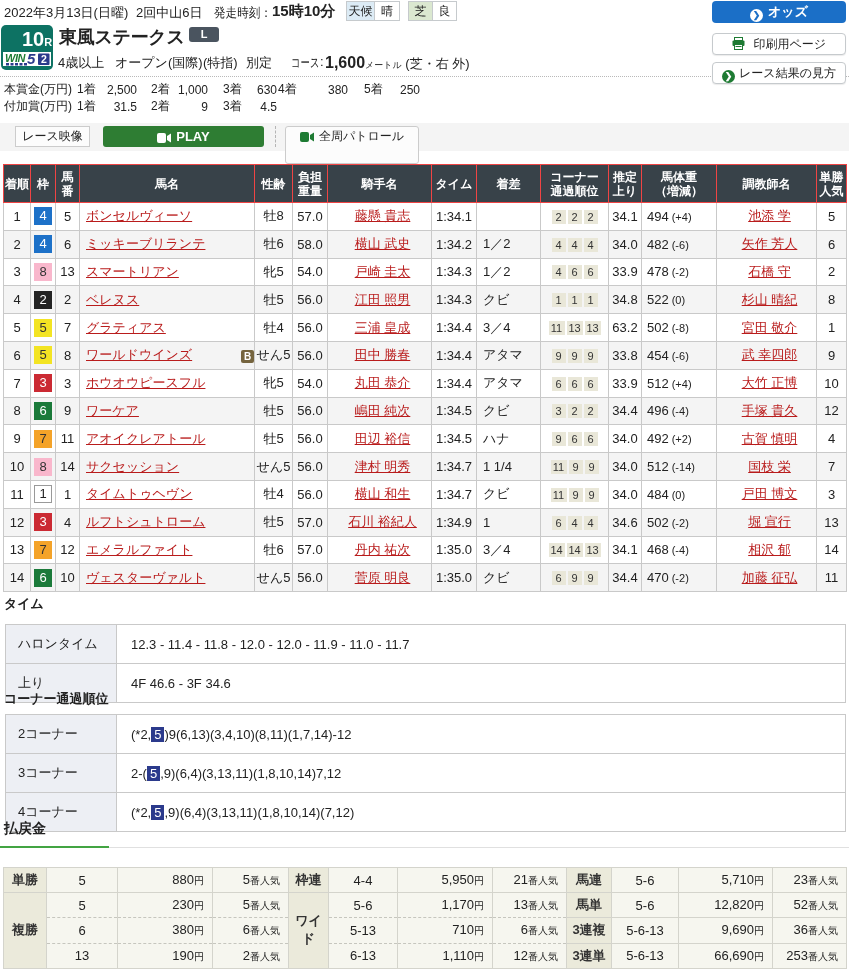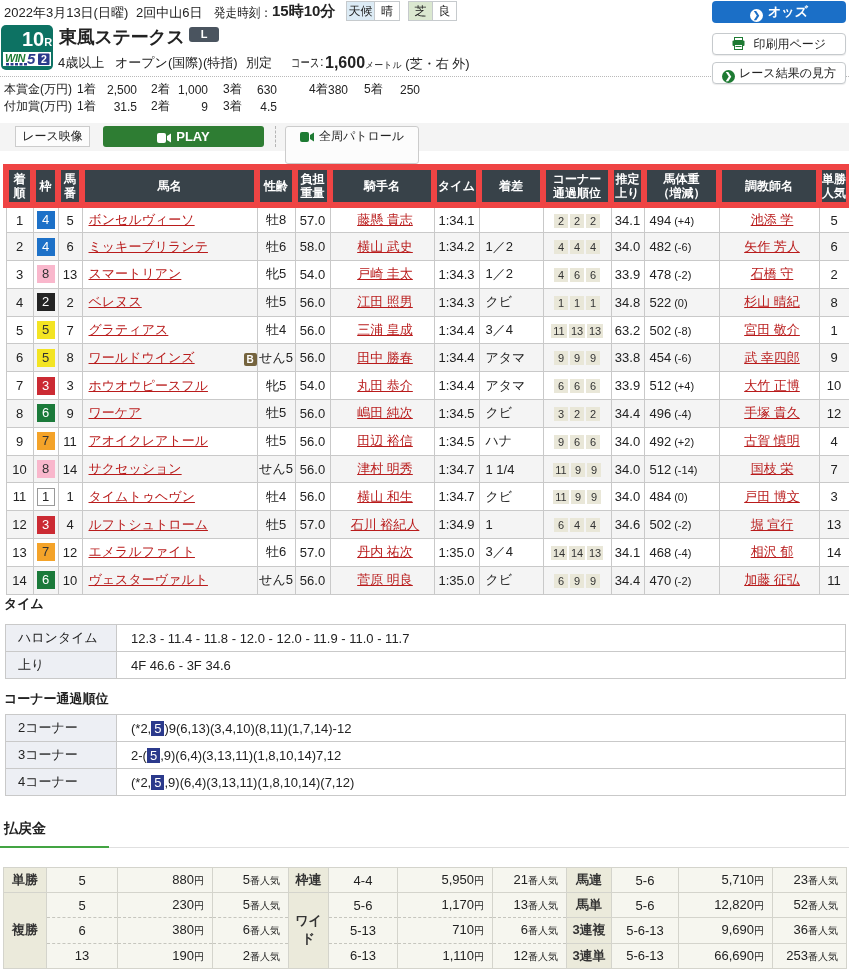--- a/index.html
+++ b/index.html
@@ -46,21 +46,21 @@
 
 .mv { position:absolute; top:123px; left:0; width:849px; height:28px; background:#f4f4f4; }
 .mv .lbl { position:absolute; left:15px; top:3px; width:75px; height:21px; line-height:19px; background:#fcfcfc; border:1px solid #ccc; text-align:center; font-size:12px; }
 .mv .play { position:absolute; left:103px; top:3px; width:161px; height:21px; line-height:21px; background:#2e7d33; border-radius:3px; color:#fff; text-align:center; font-size:13px; font-weight:bold; }
 .mv .vsep { position:absolute; left:275px; top:3px; height:21px; border-left:1px dashed #b5b5b5; }
 .mv .patrol { position:absolute; left:285px; top:3px; width:134px; height:38px; line-height:19px; background:#fcfcfc; border:1px solid #ccc; border-radius:3px; text-align:center; font-size:12px; }
 .cam { display:inline-block; vertical-align:-2px; margin-right:5px; }
 
 
 table.res { position:absolute; top:164px; left:3px; border-collapse:collapse; table-layout:fixed; width:843px; }
-table.res th { background:#384249; color:#fff; font-size:12px; font-weight:bold; border:6px solid #ef4444; padding:0; height:38px; line-height:14px; }
+table.res th { background:#384249; color:#fff; font-size:12px; font-weight:bold; border:1px solid #ef4444; padding:0; height:38px; line-height:14px; }
 table.res tr { height:27.8px; }
 table.res td { border:1px solid #c9c9c9; font-size:13px; padding:0; background:#fff; text-align:center; white-space:nowrap; overflow:hidden; }
 table.res tr:nth-child(odd) td { background:#f4f4f4; }
 table.res td.hn { text-align:left; padding-left:6px; }
 table.res td.jk { text-align:center; padding-left:6px; }
 table.res td.sa { text-align:left; padding-left:6px; }
 table.res td.wt2 { text-align:left; padding-left:5px; }
 table.res td small { font-size:11px; margin-left:3px; }
 .wk { display:inline-block; width:18px; height:18px; line-height:18px; text-align:center; font-size:13px; vertical-align:middle; }
 .wk1 { background:#fff; border:1px solid #999; color:#222; line-height:16px; }
@@ -71,21 +71,21 @@
 .wk6 { background:#1b7a3a; color:#fff; }
 .wk7 { background:#f4a329; color:#333; }
 .wk8 { background:#f9b7cc; color:#333; }
 .cn { display:inline-block; width:14px; height:14px; line-height:14px; background:#e9e7d8; font-size:11px; color:#333; margin:0 1px; }
 .cn2 { display:inline-block; width:16px; height:14px; line-height:14px; background:#e9e7d8; font-size:11px; color:#333; margin:0 1px; }
 .bB { display:inline-block; width:13px; height:13px; background:#75643e; color:#fff; font-size:10px; font-weight:bold; text-align:center; line-height:13px; float:right; margin-top:4px; margin-right:0; border-radius:2px; }
 
 
 .sect-h { font-size:13px; font-weight:bold; color:#222; position:absolute; left:4px; }
 table.info { border-collapse:collapse; table-layout:fixed; width:841px; position:absolute; left:5px; }
-table.info tr { height:27px;padding-left:43px; }
+table.info tr { height:39px;padding-left:43px; }
 table.info td { border:1px solid #c9c9c9; font-size:13px; padding:0 0 0 14px; background:#fff; }
 table.info td.l { background:#edeff4; width:111px; padding-left:12px; }
 .c5 { display:inline-block; background:#2b3a8c; color:#fff; padding:0 3px; }
 
 
 .pay-h { position:absolute; top:820px; left:4px; font-size:14px; font-weight:bold; }
 .pay-line-g { position:absolute; top:846px; left:0; width:109px; border-top:2px solid #43a443; }
 .pay-line { position:absolute; top:847px; left:109px; width:740px; border-top:1px solid #e0e0e0; }
 table.pay { position:absolute; top:867px; left:3px; border-collapse:collapse; table-layout:fixed; width:843px; }
 table.pay tr { height:25.2px; }
@@ -171,21 +171,21 @@
       </colgroup>
     <tbody>
         <tr>
           <td>本賞金(万円)</td>
           <td>1着</td>
           <td class="r">2,500</td>
           <td style="padding-left:14px">2着</td>
           <td class="r">1,000</td>
           <td style="padding-left:15px">3着</td>
           <td class="r">630</td>
-          <td style="padding-left:32px">4着</td>
+          <td style="padding-left:1px">4着</td>
           <td class="r">380</td>
           <td style="padding-left:16px">5着</td>
           <td class="r">250</td>
         </tr>
     <tr>
           <td>付加賞(万円)</td>
           <td>1着</td>
           <td class="r">31.5</td>
           <td style="padding-left:14px">2着</td>
           <td class="r">9</td>

